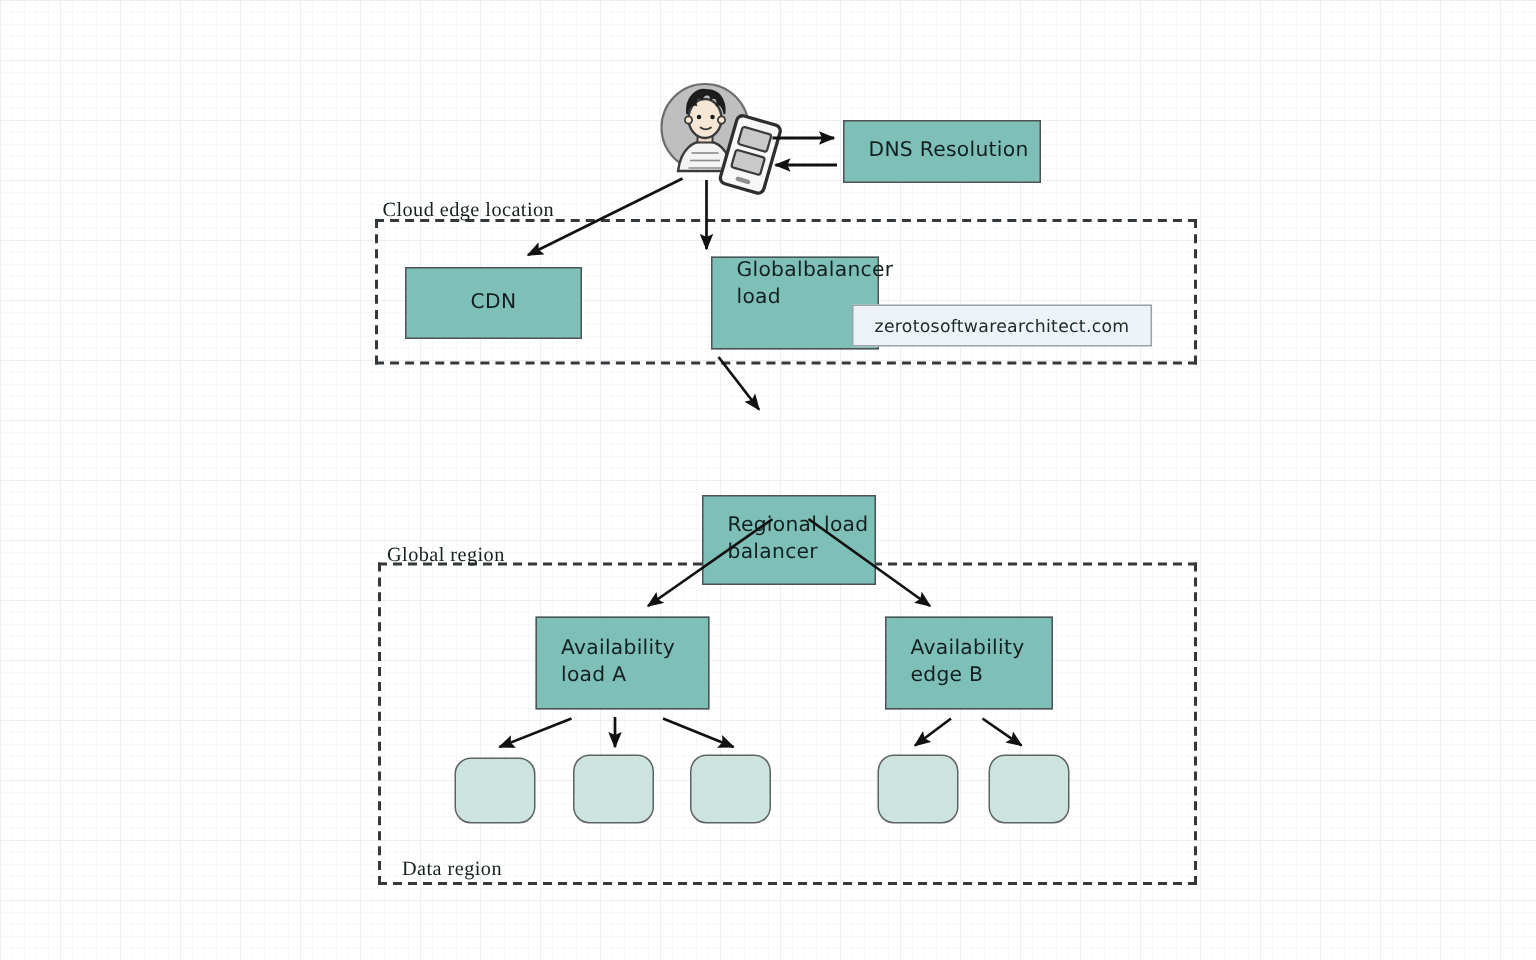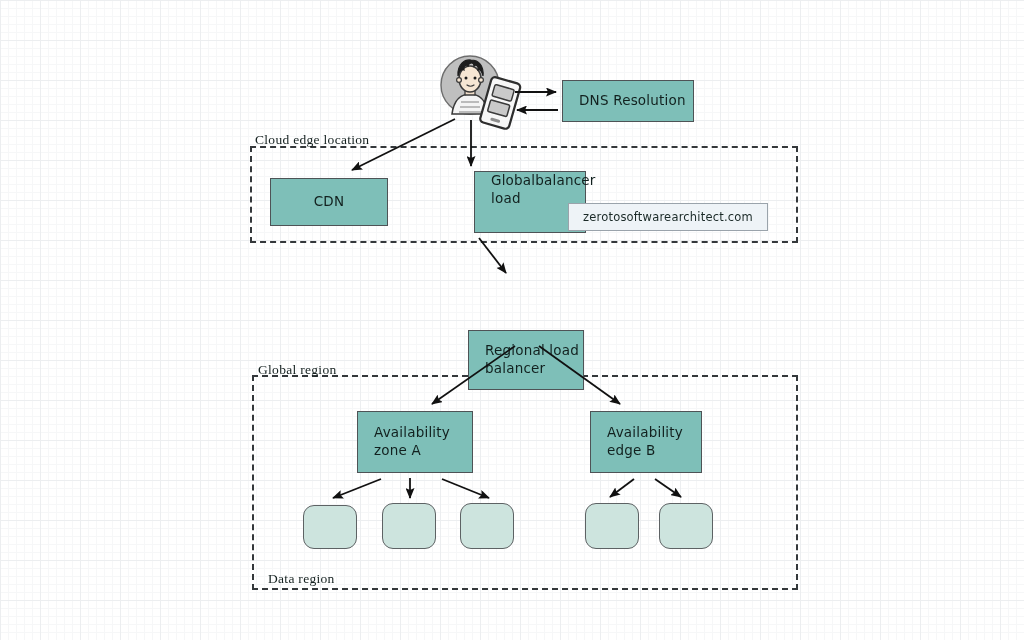--- a/index.html
+++ b/index.html
@@ -177,21 +177,21 @@
     <span>zerotosoftwarearchitect.com</span>
   </div>
 
   <div class="node node-teal padded" style="left:468px; top:283px; width:116px; height:60px; flex-direction:column; align-items:flex-start; justify-content:center;margin-top:47px;">
     <span>Regional load</span>
     <span>balancer</span>
   </div>
 
   <div class="node node-teal padded" style="left:357px; top:411px; width:116px; height:62px; flex-direction:column; align-items:flex-start; justify-content:center;">
     <span>Availability</span>
-    <span>zone A</span>
+    <span>load A</span>
   </div>
 
   <div class="node node-teal padded" style="left:590px; top:411px; width:112px; height:62px; flex-direction:column; align-items:flex-start; justify-content:center;">
     <span>Availability</span>
     <span>edge B</span>
   </div>
 
   <div class="node node-light" style="left:303px; top:505px; width:54px; height:44px;"></div>
 
   <div class="node node-light" style="left:382px; top:503px; width:54px; height:46px;"></div>

